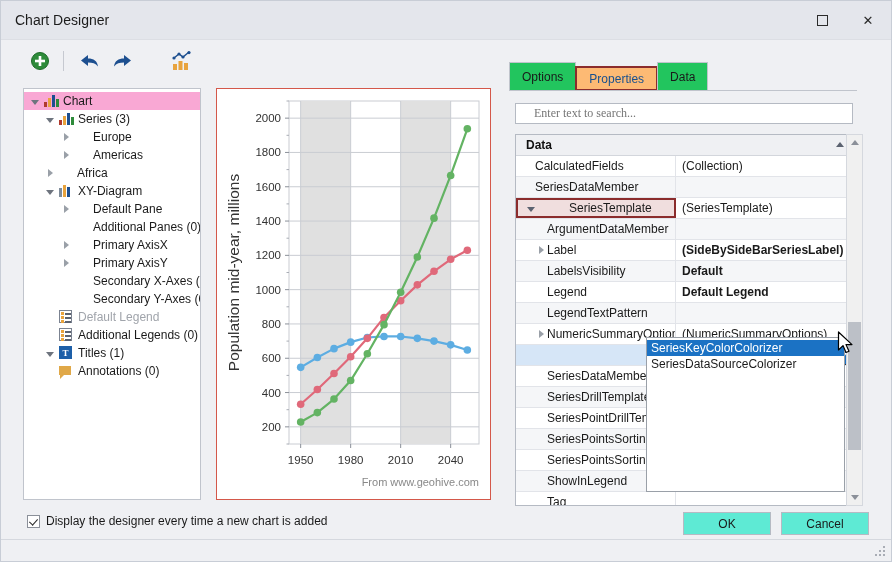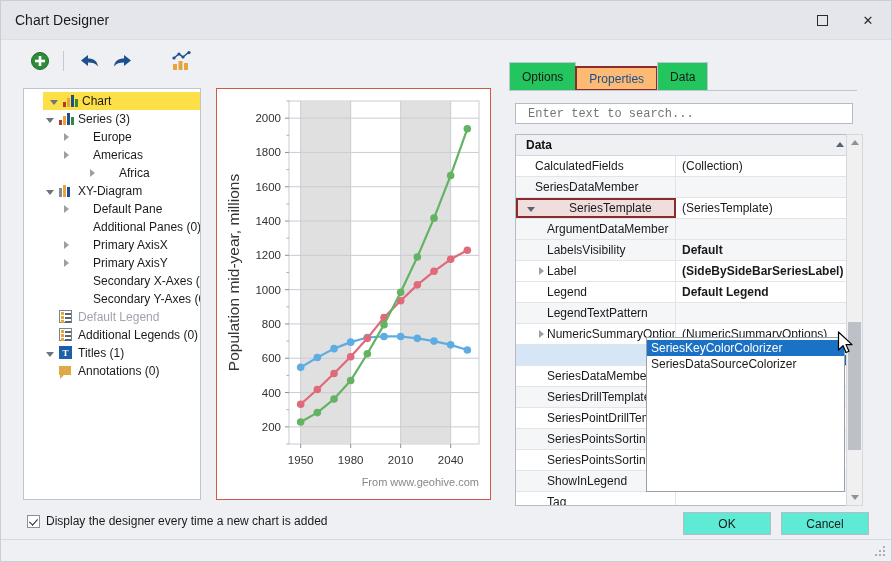--- a/index.html
+++ b/index.html
@@ -42,21 +42,21 @@
   
   .tree-panel{
     position:absolute;left:22px;top:87px;width:178px;height:412px;
     background:#ffffff;border:1px solid #c0c4cc;box-sizing:border-box;
     overflow:hidden;
   }
   .tnode{
     position:relative;height:18px;display:flex;align-items:center;
     font-size:12px;color:#1a1a1a;white-space:nowrap;
   }
-  .tnode.sel{background:#fde047;margin-left:19px;}
+  .tnode.sel{background:#f9a8d4;}
   .tnode.dim span.lbl{color:#a0a4ab;}
   .exp{
     width:12px;height:12px;flex:0 0 12px;margin-right:1px;
     display:flex;align-items:center;justify-content:center;
   }
   .tri-d{width:0;height:0;border-left:4px solid transparent;
     border-right:4px solid transparent;border-top:5px solid #6e747e;
     transform:translate(-1px,1px);}
   .tri-r{width:0;height:0;border-top:4px solid transparent;
     border-bottom:4px solid transparent;border-left:5px solid #9aa0a8;}
@@ -86,22 +86,22 @@
   .tab{
     height:29px;padding:0 12px;display:flex;align-items:center;
     background:#22c55e;border:1px solid #c0c4cc;border-bottom:none;
     font-size:12px;color:#1a1a1a;box-sizing:border-box;margin-right:-1px;
   }
   .tab.active{background:#fdba74;border:2px solid #8b2c2c;color:#18508e;height:25px;}
   .tabline{position:absolute;left:508px;top:89px;width:348px;height:1px;background:#c0c4cc;}
   .search-wrap{position:absolute;left:514px;top:102px;width:338px;height:21px;}
   .search-input{
     width:100%;height:100%;box-sizing:border-box;
-    border:1px solid #b5bac3;background:#fff;padding:0 12px;
-    font-family:Liberation Mono, monospace;font-size:12px;color:#1d4ed8;
+    border:1px solid #b5bac3;background:#fff;padding:0 18px;
+    font-family:Liberation Serif, serif;font-size:12px;color:#1d4ed8;
   }
   .grid{
     position:absolute;left:514px;top:133px;width:338px;height:372px;
     border:1px solid #b5bac3;box-sizing:border-box;background:#fff;overflow:hidden;
   }
   .cat-row{
     height:20px;background:#eff0f3;border-bottom:1px solid #d3d6dc;
     display:flex;align-items:center;position:relative;
   }
   .cat-row .cname{font-weight:bold;font-size:12px;color:#111;padding-left:10px;}
@@ -268,21 +268,21 @@
           <span class="ticon"></span>
           <span class="lbl">Europe</span>
         </div>
         <div class="tnode" style="padding-left: 36px;">
           <span class="exp">
             <span class="tri-r"></span>
           </span>
           <span class="ticon"></span>
           <span class="lbl">Americas</span>
         </div>
-        <div class="tnode" style="padding-left: 20px; margin-left: 42px;">
+        <div class="tnode" style="padding-left: 20px;">
           <span class="exp">
             <span class="tri-r"></span>
           </span>
           <span class="ticon"></span>
           <span class="lbl">Africa</span>
         </div>
         <div class="tnode" style="padding-left: 21px;">
           <span class="exp">
             <span class="tri-d"></span>
           </span>
@@ -531,38 +531,38 @@
         </div>
         <div class="prow alt">
           <div class="pname" style="padding-left:20px;">
             <span class="pexp"></span>
             <span>ArgumentDataMember</span>
           </div>
           <div class="pval">
             <span></span>
           </div>
         </div>
-        <div class="prow alt">
-          <div class="pname" style="padding-left:20px;">
-            <span class="pexp"></span>
-            <span>LabelsVisibility</span>
-          </div>
-          <div class="pval bold">
-            <span>Default</span>
-          </div>
-        </div>
         <div class="prow">
           <div class="pname" style="padding-left:20px;">
             <span class="pexp">
               <span class="tri-r"></span>
             </span>
             <span>Label</span>
           </div>
           <div class="pval bold">
             <span>(SideBySideBarSeriesLabel)</span>
+          </div>
+        </div>
+        <div class="prow alt">
+          <div class="pname" style="padding-left:20px;">
+            <span class="pexp"></span>
+            <span>LabelsVisibility</span>
+          </div>
+          <div class="pval bold">
+            <span>Default</span>
           </div>
         </div>
         <div class="prow">
           <div class="pname" style="padding-left:20px;">
             <span class="pexp"></span>
             <span>Legend</span>
           </div>
           <div class="pval bold">
             <span>Default Legend</span>
           </div>

